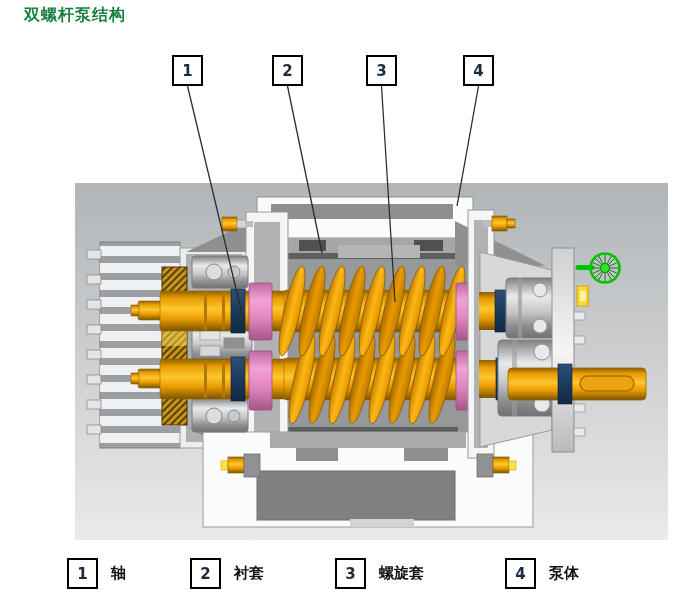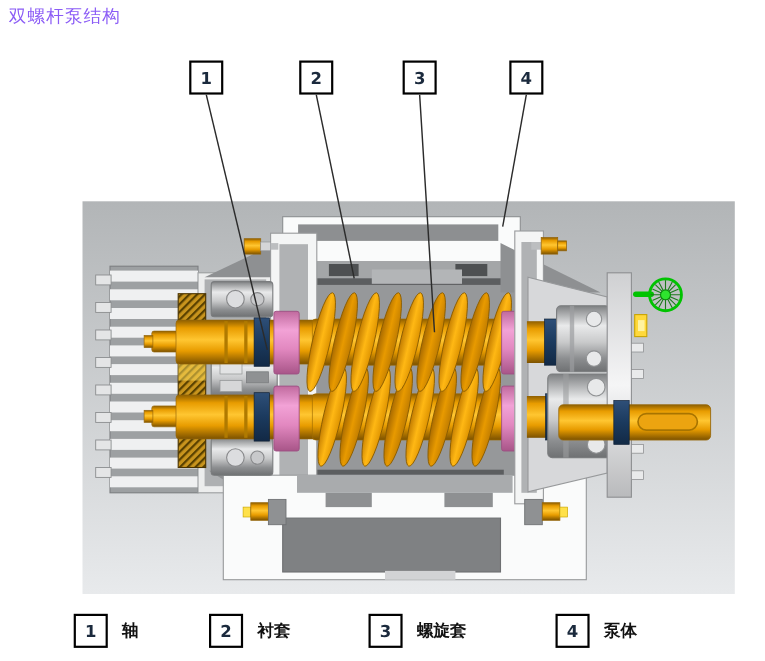--- a/index.html
+++ b/index.html
@@ -1,18 +1,18 @@
 <!DOCTYPE html>
 <html><head>
 <meta charset="utf-8">
 <style>
   html,body{margin:0;padding:0}
   body{width:695px;height:601px;position:relative;background:#fff;overflow:hidden;
        font-family:"DejaVu Sans","Liberation Sans",sans-serif;}
-  .title{position:absolute;left:8px;top:5px;font-size:16px;font-weight:400;color:#8b5cf6;letter-spacing:1px}
+  .title{position:absolute;left:24px;top:5px;font-size:16px;font-weight:700;color:#15803d;letter-spacing:1px}
   svg.scene{position:absolute;left:0;top:0}
   .callout{position:absolute;top:55px;width:27px;height:27px;border:2px solid #000;background:#fff;
            display:flex;align-items:center;justify-content:center;font-size:15px;font-weight:700;color:#1b2a3d}
   .c1{left:172px}.c2{left:272px}.c3{left:366px}.c4{left:463px}
   .legend-item{position:absolute;top:558px;display:flex;align-items:center;gap:13px}
   .l1{left:67px}.l2{left:190px}.l3{left:335px}.l4{left:505px}
   .legend-box{width:27px;height:27px;border:2px solid #000;background:#fff;display:flex;align-items:center;
               justify-content:center;font-size:15px;font-weight:700;color:#1b2a3d;flex:0 0 auto}
   .legend-label{font-size:15px;font-weight:600;color:#111;white-space:nowrap}
 </style>

